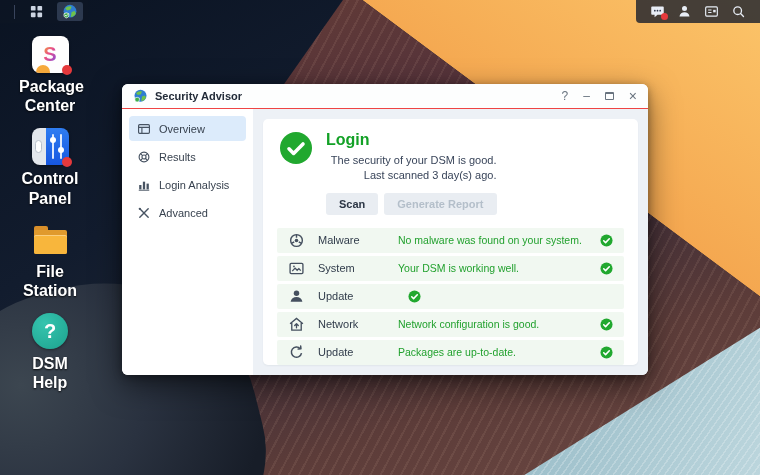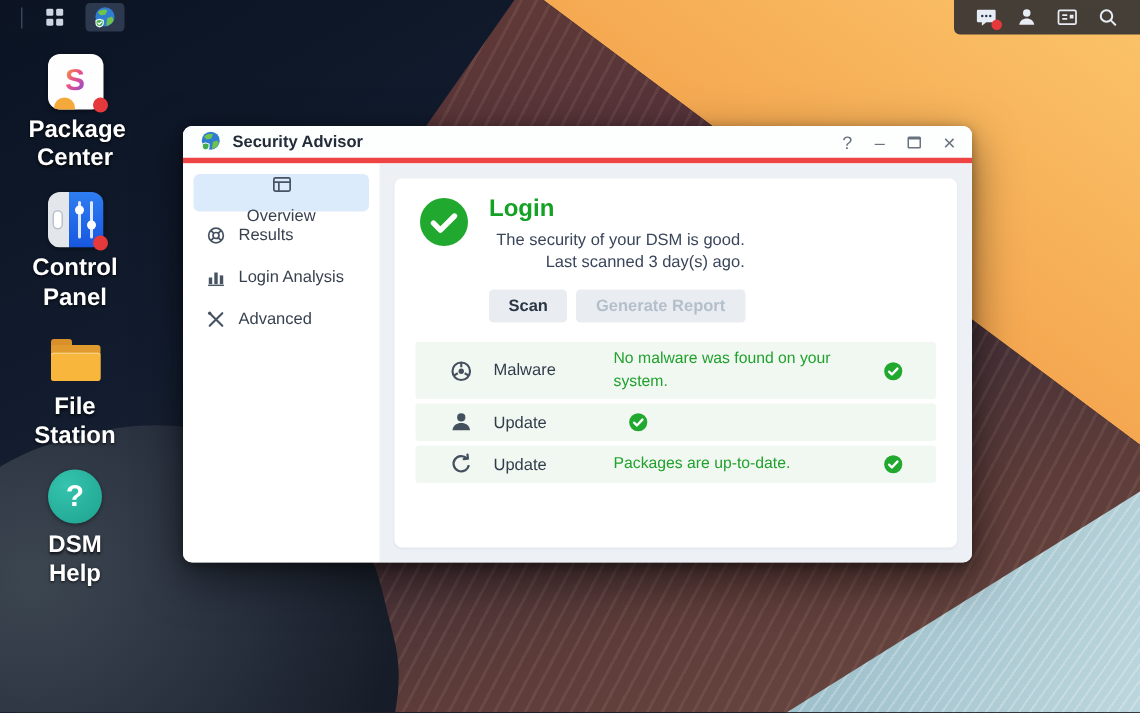--- a/index.html
+++ b/index.html
@@ -66,50 +66,50 @@
     box-shadow:inset 0 1px 0 rgba(255,255,255,.35); }
   
   .ico-help { width:36px; height:36px; border-radius:50%; background:radial-gradient(circle at 35% 30%,#35c4ae,#1da28e);
     display:flex; align-items:center; justify-content:center; color:#fff; font-size:20px; font-weight:bold;
     box-shadow:0 1px 3px rgba(0,0,0,.4); }
 
   
   .win { position:absolute; left:122px; top:84px; width:526px; height:291px; border-radius:6px;
     box-shadow:0 10px 30px rgba(0,0,0,.5), 0 2px 8px rgba(0,0,0,.35); background:#fff; }
   .titlebar { height:25px; display:flex; align-items:center; gap:7px; padding:0 11px;
-    background:#fdfefe; border-bottom:4px solid #ef4444; border-radius:6px 6px 0 0; }
+    background:#fdfefe; border-bottom:1px solid #ef4444; border-radius:6px 6px 0 0; }
   .title { font-size:11px; font-weight:bold; color:#222b38; }
   .win-controls { margin-left:auto; display:flex; align-items:center; gap:15px; color:#68737f; }
   .wc { font-size:12px; line-height:1; cursor:pointer; }
   .wc-max { width:9px; height:8px; border:1px solid #68737f; border-top:2px solid #68737f; border-radius:1px; cursor:pointer; }
   .win-body { display:flex; height:calc(100% - 25px); border-radius:0 0 6px 6px; overflow:hidden; }
 
   
   .sidebar { width:131px; background:#fff; padding-top:7px; flex-shrink:0; }
   .side-item { margin:0 7px 3px; height:25px; padding:0 8px; display:flex; align-items:center; gap:8px;
     border-radius:4px; font-size:11px; color:#38424f; cursor:pointer; }
-  .side-item.selected { background:#dcebfb;flex-direction:column; }
+  .side-item.selected { background:#dcebfb; }
   .side-item svg { flex-shrink:0; color:#475362; }
 
   
   .main { flex:1; background:#edf1f6; padding:10px; }
   .panel { background:#fff; height:100%; border-radius:5px; padding:10px 14px; box-shadow:0 1px 2px rgba(31,45,61,.06); }
 
   .ov-head { display:flex; gap:13px; padding:2px 2px 0 2px; }
   .big-check { width:34px; height:34px; flex-shrink:0; }
   .ov-status { font-size:16px; font-weight:bold; color:#13a126; margin:0 0 4px; }
   .ov-line { font-size:11px; color:#39455a; line-height:1.4;text-align:right; }
   .ov-btns { display:flex; gap:6px; margin-top:9px; }
   .btn { font-family:inherit; font-size:11px; font-weight:600; padding:5px 13px; border:none; border-radius:3px;
     background:#e9edf2; color:#2c3645; cursor:pointer; }
   .btn.disabled { color:#b4bfca; cursor:default; }
 
   .check-list { margin-top:13px; }
   .row { display:flex; align-items:center; background:#f1f8f1; border-radius:2px; margin-bottom:3px;
-    padding:4px 22px; min-height:23px; }
+    padding:4px 11px; min-height:23px; }
   .row-ico { width:17px; height:17px; margin-right:13px; color:#45505f; flex-shrink:0; }
   .row-label { width:80px; font-size:11px; color:#313c4b; flex-shrink:0; }
   .row-msgs { flex:1; font-size:10.5px; color:#22a12e; line-height:1.45; }
   .row-check { width:13px; height:13px; flex-shrink:0; margin-left:10px; }
 </style>
 </head>
 <body>
 
 <div class="wallpaper">
   <div class="wp-layer wp-dune"></div>
@@ -301,33 +301,64 @@
             <div class="row-msgs">
               <div>No malware was found on your system.</div>
               <div></div>
             </div>
             <svg class="row-check" viewBox="0 0 14 14">
               <circle cx="7" cy="7" r="6.5" fill="#21a82f"></circle>
               <path d="M4 7.3l2 2 4-4.2" stroke="#fff" stroke-width="1.7" fill="none" stroke-linecap="round" stroke-linejoin="round"></path>
             </svg>
           </div>
 
+          <div class="row">
+            <svg class="row-ico" viewBox="0 0 18 18" fill="none" stroke="currentColor" stroke-width="1.4">
+              <rect x="2.2" y="3.5" width="13.6" height="11" rx="1.2"></rect>
+              <path d="M4.5 11.8l3-3.2 2.2 2.3 1.8-1.8 2 2.2"></path>
+                <circle cx="6.3" cy="6.8" r="0.9" fill="currentColor" stroke="none"></circle>
+            </svg>
+            <span class="row-label">System</span>
+            <div class="row-msgs">
+              <div>Your DSM is working well.</div>
+              <div></div>
+            </div>
+            <svg class="row-check" viewBox="0 0 14 14">
+              <circle cx="7" cy="7" r="6.5" fill="#21a82f"></circle>
+              <path d="M4 7.3l2 2 4-4.2" stroke="#fff" stroke-width="1.7" fill="none" stroke-linecap="round" stroke-linejoin="round"></path>
+            </svg>
+          </div>
 
           <div class="row">
             <svg class="row-ico" viewBox="0 0 18 18" fill="currentColor">
               <circle cx="9" cy="5.6" r="2.9"></circle>
                 <path d="M2.8 14.6c.4-3.2 3-5 6.2-5s5.8 1.8 6.2 5z"></path>
             </svg>
             <span class="row-label">Update</span>
             <svg class="row-check" viewBox="0 0 14 14">
               <circle cx="7" cy="7" r="6.5" fill="#21a82f"></circle>
               <path d="M4 7.3l2 2 4-4.2" stroke="#fff" stroke-width="1.7" fill="none" stroke-linecap="round" stroke-linejoin="round"></path>
             </svg>
           </div>
 
+          <div class="row">
+            <svg class="row-ico" viewBox="0 0 18 18" fill="none" stroke="currentColor" stroke-width="1.4">
+              <path d="M2.2 8.2L9 2.6l6.8 5.6M4 7.5V15h10V7.5"></path>
+              <path d="M9 12.5V8.3M7.1 10L9 8.1 10.9 10" stroke-linecap="round" stroke-linejoin="round"></path>
+            </svg>
+            <span class="row-label">Network</span>
+            <div class="row-msgs">
+              <div>Network configuration is good.</div>
+              <div></div>
+            </div>
+            <svg class="row-check" viewBox="0 0 14 14">
+              <circle cx="7" cy="7" r="6.5" fill="#21a82f"></circle>
+              <path d="M4 7.3l2 2 4-4.2" stroke="#fff" stroke-width="1.7" fill="none" stroke-linecap="round" stroke-linejoin="round"></path>
+            </svg>
+          </div>
 
           <div class="row">
             <svg class="row-ico" viewBox="0 0 18 18" fill="none" stroke="currentColor" stroke-width="1.6">
               <path d="M14.3 9.6A5.4 5.4 0 1 1 13 5"></path>
               <path d="M13.4 2.2l.3 2.9-2.9.3" stroke-linejoin="round" stroke-linecap="round"></path>
             </svg>
             <span class="row-label">Update</span>
             <div class="row-msgs">
               <div>Packages are up-to-date.</div>
               <div></div>

